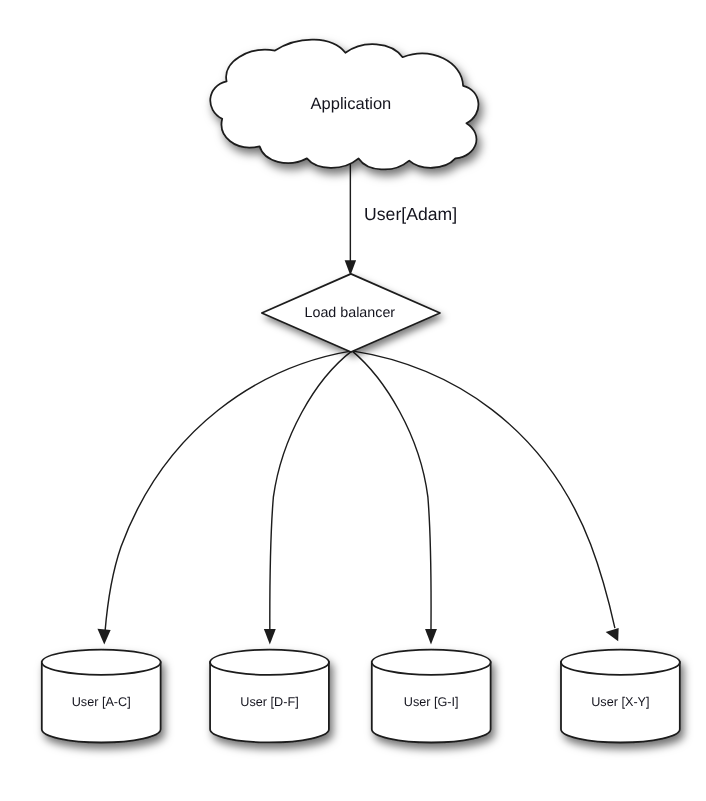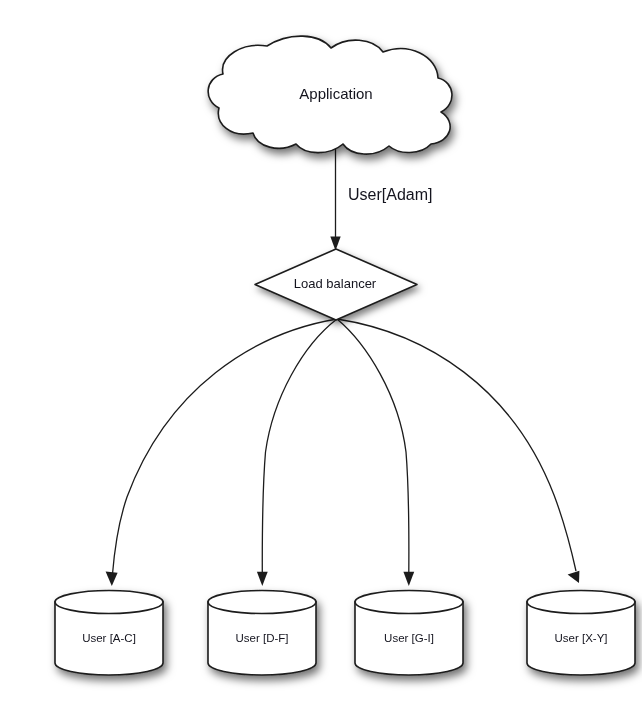--- a/index.html
+++ b/index.html
@@ -10,21 +10,21 @@
   body {
     width: 642px;
     height: 728px;
     overflow: hidden;
     font-family: "Liberation Sans", sans-serif;
     position: relative;
   }
   #diagram-root {
     position: absolute;
     top: 0;
-    left: 17px;
+    left: 0;
     width: 518px;
     height: 728px;
   }
   svg.diagram-canvas {
     display: block;
     width: 642px;
     height: 728px;
   }
   .node-shape {
     fill: #ffffff;

